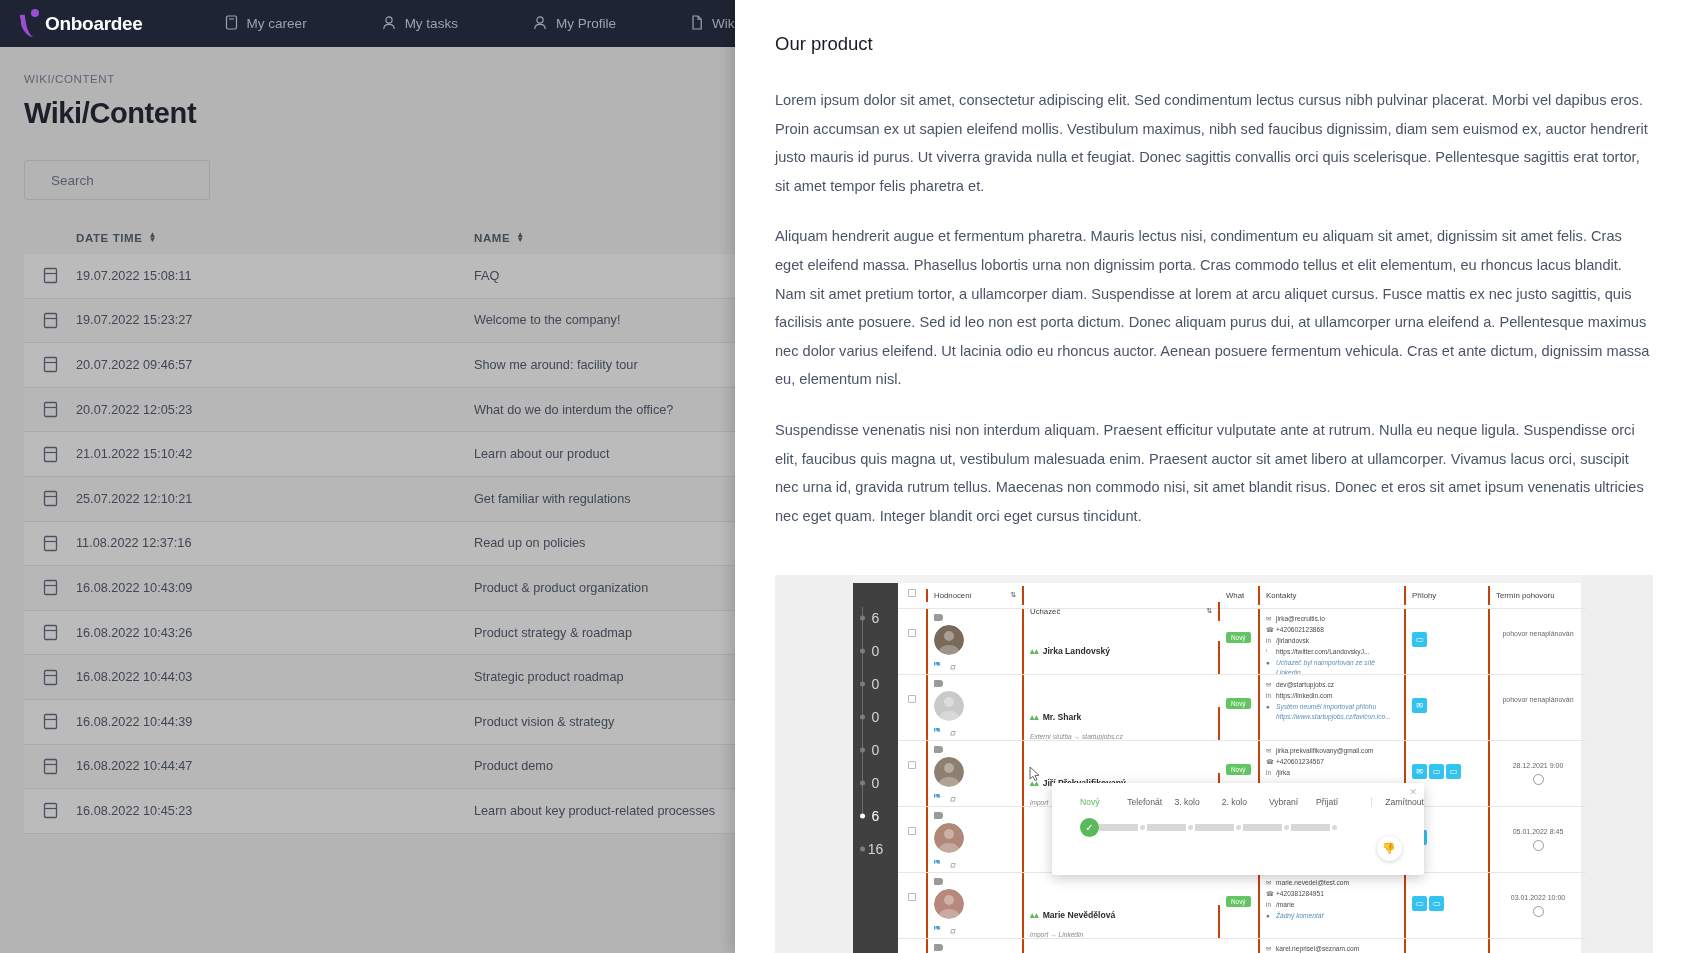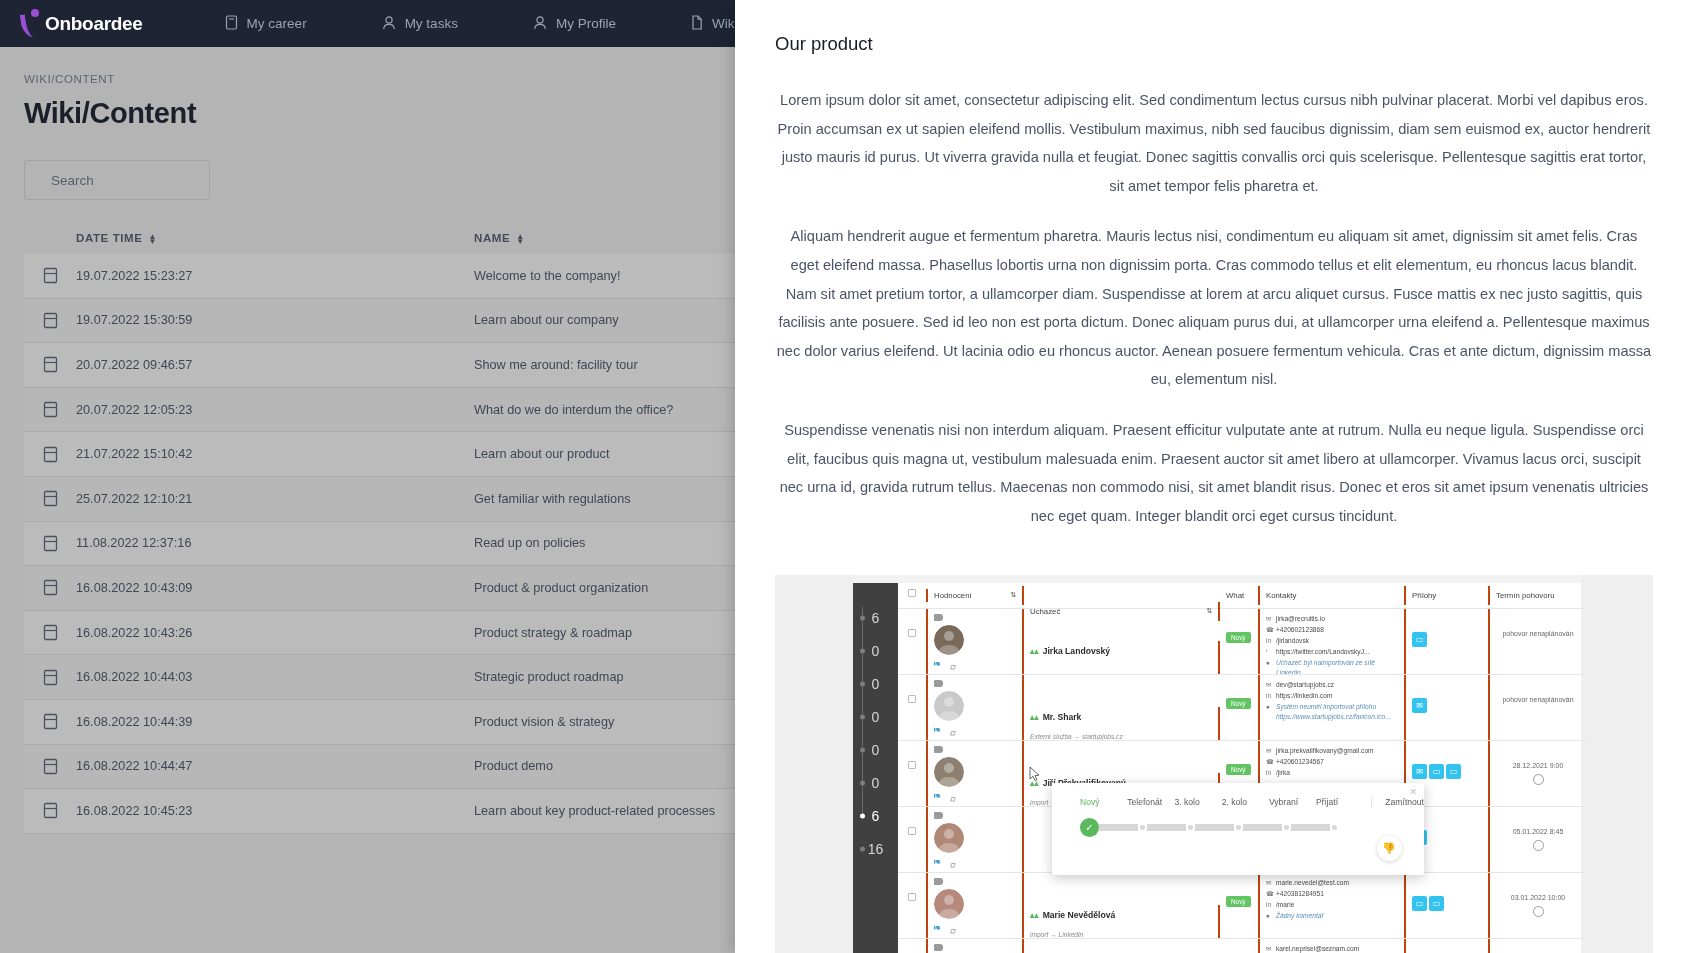--- a/index.html
+++ b/index.html
@@ -73,21 +73,21 @@
 
   
   .wtable { margin-top: 22px; width: 1260px; }
   .wt-head {
     display: flex; align-items: center;
     height: 32px; padding-left: 52px;
   }
   .wt-th {
     font-size: 11.5px; font-weight: 700; color: #434a58;
     letter-spacing: 0.6px;
-    display: flex; align-items: flex-end; gap: 6px;
+    display: flex; align-items: flex-start; gap: 6px;
     cursor: pointer;
   }
   .wt-th.c-date { width: 398px; }
   .sort-ico { display: inline-flex; flex-direction: column; line-height: 5px; }
   .sort-ico i { font-style: normal; font-size: 8px; color: #434a58; }
 
   .wt-row {
     display: flex; align-items: center;
     height: 44.6px;
     border-bottom: 1px solid #aaaaaa;
@@ -106,21 +106,21 @@
     box-shadow: -3px 0 14px rgba(0,0,0,0.18);
     overflow: hidden;
   }
   .ov-inner { padding: 33px 40px 0 40px; }
   .ov-title {
     font-size: 18.5px; color: #171c26; font-weight: 400;
     margin-bottom: 31px;
   }
   .ov-p {
     font-size: 14.6px; line-height: 28.6px;
-    color: #4b5466; margin-bottom: 22px; text-align: center;
+    color: #4b5466; margin-bottom: 22px;
   }
 
   
   .shot {
     margin-top: 45px;
     position: relative;
     width: 878px; height: 420px;
     background: #f2f2f2;
     overflow: hidden;
   }
@@ -334,61 +334,61 @@
           </div>
         </div>
         <div id="wt-body">
             <div class="wt-row">
               <div class="wt-ico">
                 <svg width="15" height="17" viewBox="0 0 15 17">
                   <rect x="1.5" y="1.5" width="12" height="14" rx="1.2" fill="none" stroke="#4a5160" stroke-width="1.3"></rect>
                   <line x1="1.5" y1="6.5" x2="13.5" y2="6.5" stroke="#4a5160" stroke-width="1.2"></line>
                 </svg>
               </div>
+              <div class="wt-td c-date">19.07.2022 15:08:11</div>
+              <div class="wt-td c-name">FAQ</div>
+            </div>
+            <div class="wt-row">
+              <div class="wt-ico">
+                <svg width="15" height="17" viewBox="0 0 15 17">
+                  <rect x="1.5" y="1.5" width="12" height="14" rx="1.2" fill="none" stroke="#4a5160" stroke-width="1.3"></rect>
+                  <line x1="1.5" y1="6.5" x2="13.5" y2="6.5" stroke="#4a5160" stroke-width="1.2"></line>
+                </svg>
+              </div>
               <div class="wt-td c-date">19.07.2022 15:23:27</div>
               <div class="wt-td c-name">Welcome to the company!</div>
             </div>
             <div class="wt-row">
               <div class="wt-ico">
                 <svg width="15" height="17" viewBox="0 0 15 17">
                   <rect x="1.5" y="1.5" width="12" height="14" rx="1.2" fill="none" stroke="#4a5160" stroke-width="1.3"></rect>
                   <line x1="1.5" y1="6.5" x2="13.5" y2="6.5" stroke="#4a5160" stroke-width="1.2"></line>
                 </svg>
               </div>
-              <div class="wt-td c-date">19.07.2022 15:30:59</div>
-              <div class="wt-td c-name">Learn about our company</div>
-            </div>
-            <div class="wt-row">
-              <div class="wt-ico">
-                <svg width="15" height="17" viewBox="0 0 15 17">
-                  <rect x="1.5" y="1.5" width="12" height="14" rx="1.2" fill="none" stroke="#4a5160" stroke-width="1.3"></rect>
-                  <line x1="1.5" y1="6.5" x2="13.5" y2="6.5" stroke="#4a5160" stroke-width="1.2"></line>
-                </svg>
-              </div>
               <div class="wt-td c-date">20.07.2022 09:46:57</div>
               <div class="wt-td c-name">Show me around: facility tour</div>
             </div>
             <div class="wt-row">
               <div class="wt-ico">
                 <svg width="15" height="17" viewBox="0 0 15 17">
                   <rect x="1.5" y="1.5" width="12" height="14" rx="1.2" fill="none" stroke="#4a5160" stroke-width="1.3"></rect>
                   <line x1="1.5" y1="6.5" x2="13.5" y2="6.5" stroke="#4a5160" stroke-width="1.2"></line>
                 </svg>
               </div>
               <div class="wt-td c-date">20.07.2022 12:05:23</div>
               <div class="wt-td c-name">What do we do interdum the office?</div>
             </div>
             <div class="wt-row">
               <div class="wt-ico">
                 <svg width="15" height="17" viewBox="0 0 15 17">
                   <rect x="1.5" y="1.5" width="12" height="14" rx="1.2" fill="none" stroke="#4a5160" stroke-width="1.3"></rect>
                   <line x1="1.5" y1="6.5" x2="13.5" y2="6.5" stroke="#4a5160" stroke-width="1.2"></line>
                 </svg>
               </div>
-              <div class="wt-td c-date">21.07.2022 15:10:42</div>
+              <div class="wt-td c-date">21.01.2022 15:10:42</div>
               <div class="wt-td c-name">Learn about our product</div>
             </div>
             <div class="wt-row">
               <div class="wt-ico">
                 <svg width="15" height="17" viewBox="0 0 15 17">
                   <rect x="1.5" y="1.5" width="12" height="14" rx="1.2" fill="none" stroke="#4a5160" stroke-width="1.3"></rect>
                   <line x1="1.5" y1="6.5" x2="13.5" y2="6.5" stroke="#4a5160" stroke-width="1.2"></line>
                 </svg>
               </div>
               <div class="wt-td c-date">25.07.2022 12:10:21</div>

